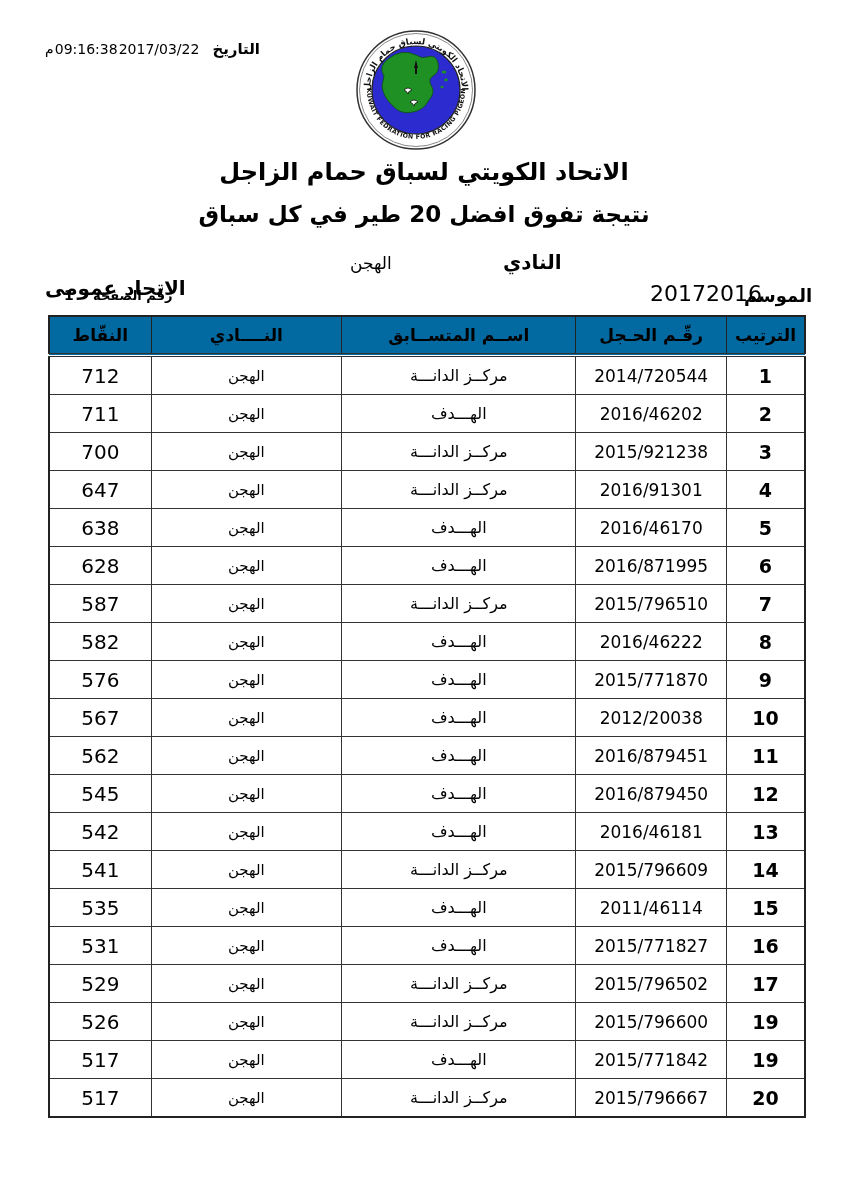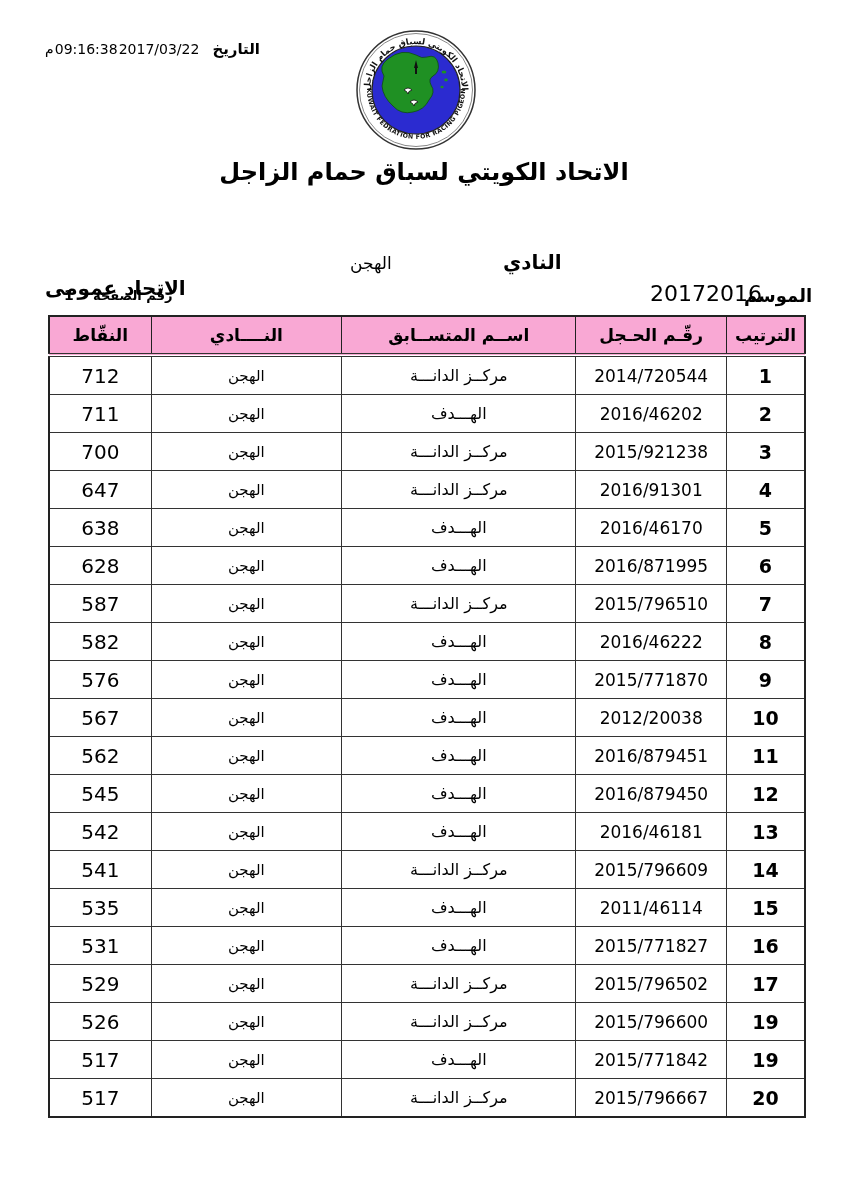--- a/index.html
+++ b/index.html
@@ -35,21 +35,21 @@
   .pageno-label { position:absolute; top:288px; left:93px;  font-size:13px; font-weight:bold; }
   .pageno-value { position:absolute; top:287px; left:64px;  font-size:14px; font-weight:bold; }
 
   
   table.results {
     position:absolute; top:315px; left:48px; width:758px;
     border-collapse:collapse; direction:rtl; table-layout:fixed;
     border:2px solid #222;
   }
   .results th {
-    background:#f9a8d4; border:1px solid #222; border-bottom:4px double #333;
+    background:#0369a1; border:1px solid #222; border-bottom:4px double #333;
     font-size:17px; font-weight:bold; height:36px; text-align:center; padding:0;
   }
   .results td {
     border:1px solid #333; height:37px; text-align:center; padding:0 4px;
     overflow:hidden; white-space:nowrap;
   }
   .results td.c-rank   { font-weight:bold; font-size:19px; }
   .results td.c-ring   { font-size:17px; direction:ltr;margin-left:19px; }
   .results td.c-name   { font-size:16px; }
   .results td.c-club   { font-size:15px; }
@@ -91,20 +91,21 @@
       <text font-size="8.5" font-weight="bold" fill="#111">
         <textPath href="#arcTop" startOffset="50%" text-anchor="middle" id="logoArabic">الاتحاد الكويتي لسباق حمام الزاجل</textPath>
       </text>
       <text font-size="6.2" font-weight="bold" fill="#111" letter-spacing="0.4">
         <textPath href="#arcBot" startOffset="50%" text-anchor="middle" id="logoEnglish">KUWAIT FEDRATION FOR RACING PIGEON</textPath>
       </text>
     </svg>
   </div>
 
   <div class="doc-title">الاتحاد الكويتي لسباق حمام الزاجل</div>
+  <div class="doc-subtitle">نتيجة تفوق  افضل  20  طير  في كل سباق</div>
 
   <div class="club-label">النادي</div>
   <div class="club-value">الهجن</div>
   <div class="fed-note">الاتحاد عمومى</div>
 
   <div class="season-label">الموسم</div>
   <div class="season-value">20172016</div>
   <div class="pageno-label">رقّم الصفحة</div>
   <div class="pageno-value">1</div>
 

